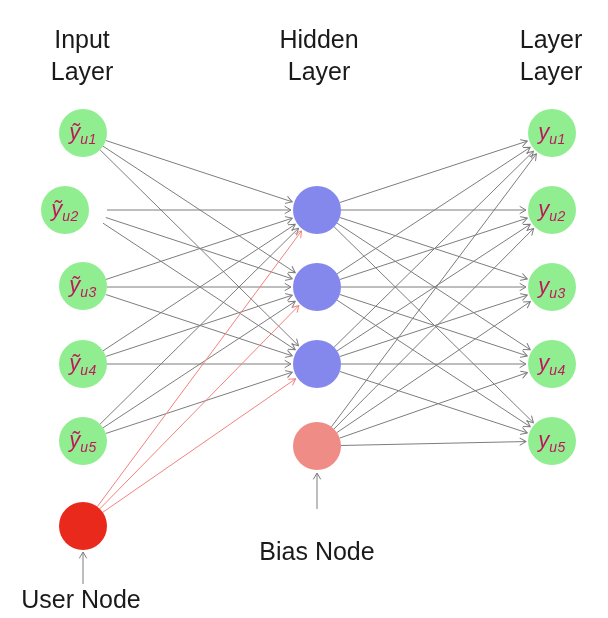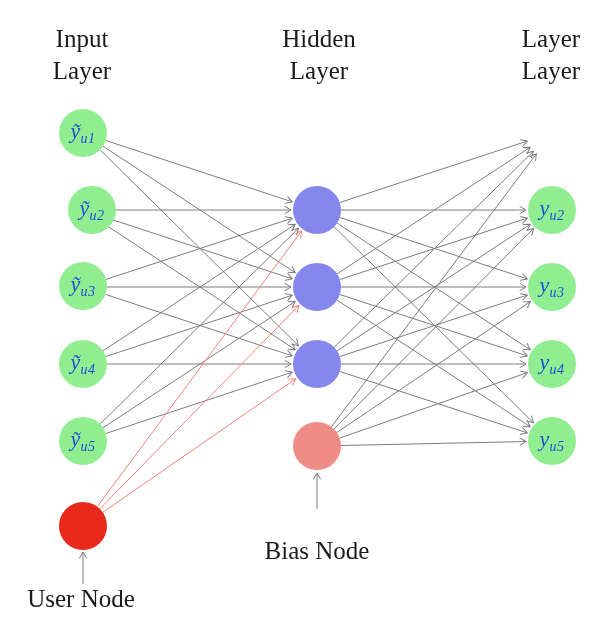--- a/index.html
+++ b/index.html
@@ -6,21 +6,21 @@
     margin: 0;
     padding: 0;
     background: #ffffff;
   }
   .stage {
     position: relative;
     width: 608px;
     height: 618px;
     background: #ffffff;
     overflow: hidden;
-    font-family: Liberation Serif, serif;
+    font-family: Liberation Sans, sans-serif;
     color: #1a1a1a;
   }
   svg.edges-layer {
     position: absolute;
     left: 0;
     top: 0;
     width: 608px;
     height: 618px;
   }
   .node {
@@ -30,21 +30,21 @@
     border-radius: 50%;
     transform: translate(-50%, -50%);
     display: flex;
     align-items: center;
     justify-content: center;
   }
   .math {
     font-style: italic;
     font-size: 22px;
     line-height: 1;
-    color: #1d4ed8;
+    color: #be185d;
     white-space: nowrap;
   }
   .math .sub {
     font-size: 14px;
     vertical-align: -5px;
     letter-spacing: 0.5px;
   }
   .header {
     position: absolute;
     top: 23px;
@@ -127,41 +127,44 @@
     <div>Layer</div>
   </div>
   <div class="header" style="left:551px;">
     <div>Layer</div>
     <div>Layer</div>
   </div>
 
   <div class="node" style="left: 83px; top: 133px; background: rgb(144, 238, 144);">
     <span class="math"><span class="base">ỹ</span><span class="sub">u1</span></span>
   </div>
-  <div class="node" style="left: 92px; top: 210px; background: rgb(144, 238, 144);">
+  <div class="node" style="left: 65px; top: 210px; background: rgb(144, 238, 144);">
     <span class="math"><span class="base">ỹ</span><span class="sub">u2</span></span>
   </div>
   <div class="node" style="left: 83px; top: 286px; background: rgb(144, 238, 144);">
     <span class="math"><span class="base">ỹ</span><span class="sub">u3</span></span>
   </div>
   <div class="node" style="left: 83px; top: 364px; background: rgb(144, 238, 144);">
     <span class="math"><span class="base">ỹ</span><span class="sub">u4</span></span>
   </div>
   <div class="node" style="left: 83px; top: 441px; background: rgb(144, 238, 144); justify-content: center;">
     <span class="math"><span class="base">ỹ</span><span class="sub">u5</span></span>
   </div>
 
   <div class="node" style="left: 83px; top: 526px; background: rgb(232, 41, 28);"></div>
 
   <div class="node" style="left: 317px; top: 210px; background: rgb(132, 135, 236);"></div>
   <div class="node" style="left: 317px; top: 287px; background: rgb(132, 135, 236);"></div>
   <div class="node" style="left: 317px; top: 364px; background: rgb(132, 135, 236);"></div>
 
   <div class="node" style="left: 317px; top: 446px; background: rgb(239, 140, 133);"></div>
 
+  <div class="node" style="left: 552px; top: 133px; background: rgb(144, 238, 144);">
+    <span class="math"><span class="base">y</span><span class="sub">u1</span></span>
+  </div>
   <div class="node" style="left: 552px; top: 210px; background: rgb(144, 238, 144);">
     <span class="math"><span class="base">y</span><span class="sub">u2</span></span>
   </div>
   <div class="node" style="left: 552px; top: 287px; background: rgb(144, 238, 144);">
     <span class="math"><span class="base">y</span><span class="sub">u3</span></span>
   </div>
   <div class="node" style="left: 552px; top: 364px; background: rgb(144, 238, 144);">
     <span class="math"><span class="base">y</span><span class="sub">u4</span></span>
   </div>
   <div class="node" style="left: 552px; top: 441px; background: rgb(144, 238, 144);">

